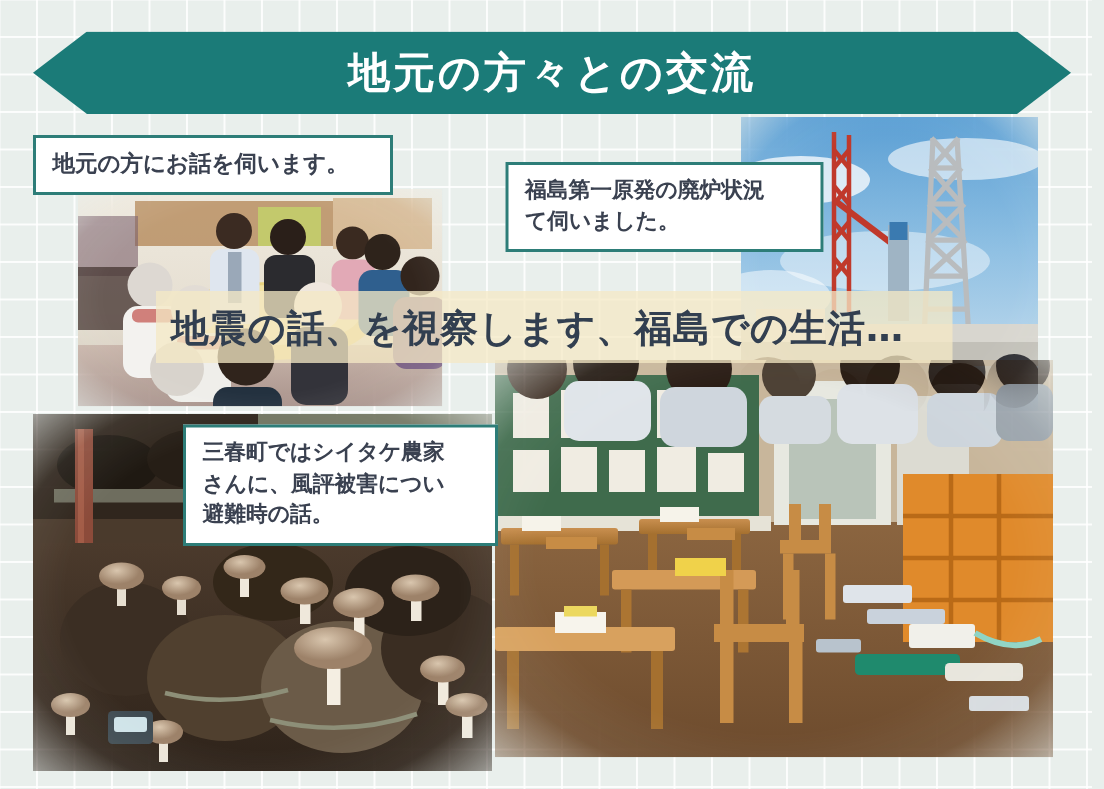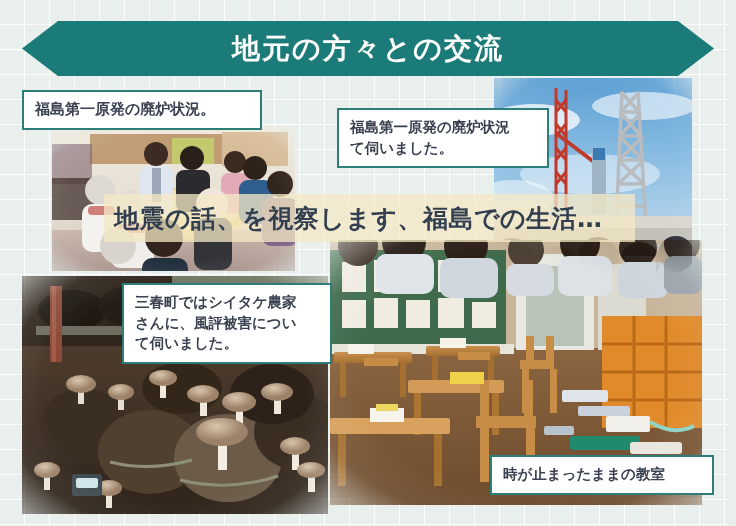--- a/index.html
+++ b/index.html
@@ -416,24 +416,23 @@
         <circle cx="352" cy="4" r="18" fill="#30241b"></circle>
         <rect x="334" y="16" width="38" height="38" rx="9" fill="#9aa3ab"></rect>
       </g>
     </svg>
   </div>
 
   <div id="band">
     <span id="band-text">地震の話、を視察します、福島での生活…</span>
   </div>
 
-  <div class="caption" id="cap-talk">福島第一原発の廃炉状況。</div>
+  <div class="caption" id="cap-talk">地元の方にお話を伺います。</div>
 
   <div class="caption" id="cap-plant">福島第一原発の廃炉状況
 て伺いました。</div>
 
   <div class="caption" id="cap-shiitake">三春町ではシイタケ農家
 さんに、風評被害につい
-て伺いました。</div>
-
-  <div class="caption" id="cap-classroom">時が止まったままの教室</div>
+避難時の話。</div>
+
 
 </div>
 
 </body></html>

